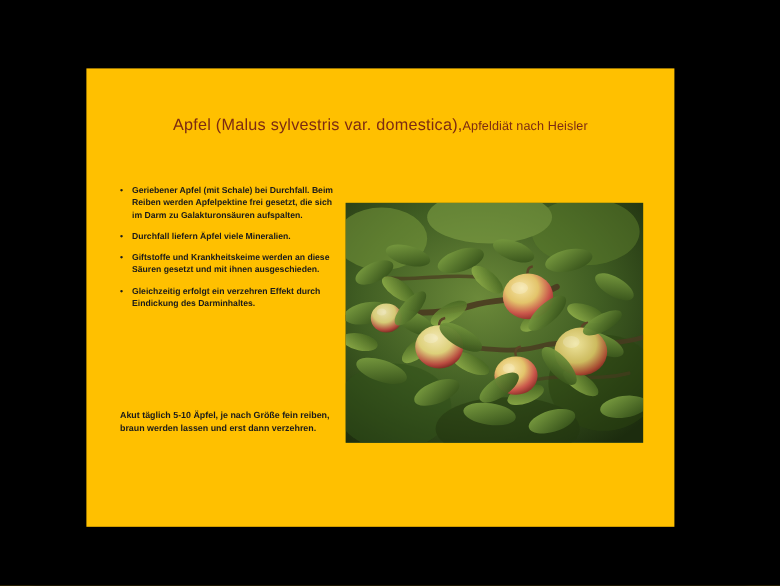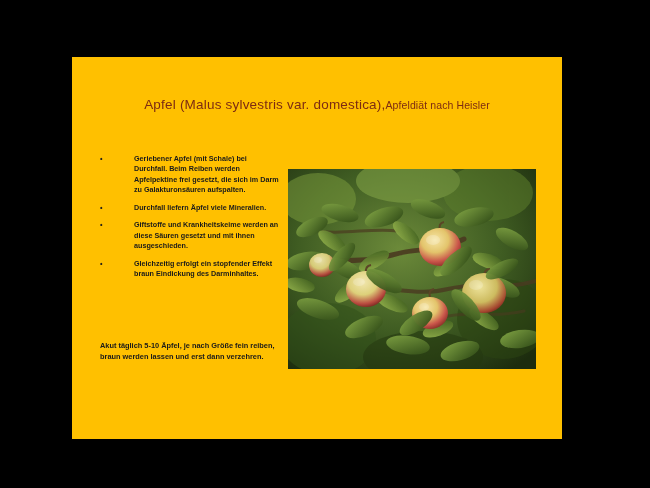--- a/index.html
+++ b/index.html
@@ -68,21 +68,20 @@
     line-height: 1.45;
   }
   .bullet .dot {
     flex: 0 0 10px;
     color: #1A1A1A;
     font-size: 7.2px;
     line-height: 1.45;
   }
   .bullet .btext {
     flex: 1 1 auto;
-    margin-left: 24px;
   }
 
   .closing {
     position: absolute;
     left: 28px;
     top: 283px;
     width: 186px;
     font-size: 7.4px;
     font-weight: bold;
     line-height: 1.5;
@@ -120,21 +119,21 @@
       <div class="bullet">
         <span class="dot">•</span>
         <span class="btext">Durchfall liefern Äpfel viele Mineralien.</span>
       </div>
       <div class="bullet">
         <span class="dot">•</span>
         <span class="btext">Giftstoffe und Krankheitskeime werden an diese Säuren gesetzt und mit ihnen ausgeschieden.</span>
       </div>
       <div class="bullet">
         <span class="dot">•</span>
-        <span class="btext">Gleichzeitig erfolgt ein stopfender Effekt braun Eindickung des Darminhaltes.</span>
+        <span class="btext">Gleichzeitig erfolgt ein verzehren Effekt durch Eindickung des Darminhaltes.</span>
       </div>
     </div>
 
     <div class="closing">Akut täglich 5-10 Äpfel, je nach Größe fein reiben, braun werden lassen und erst dann verzehren.</div>
 
     <div class="photo">
       <svg width="248" height="200" viewBox="0 0 248 200" xmlns="http://www.w3.org/2000/svg" aria-hidden="true">
         <defs>
           <radialGradient id="bg" cx="45%" cy="40%" r="75%">
             <stop offset="0%" stop-color="#6c8a3a"></stop>

